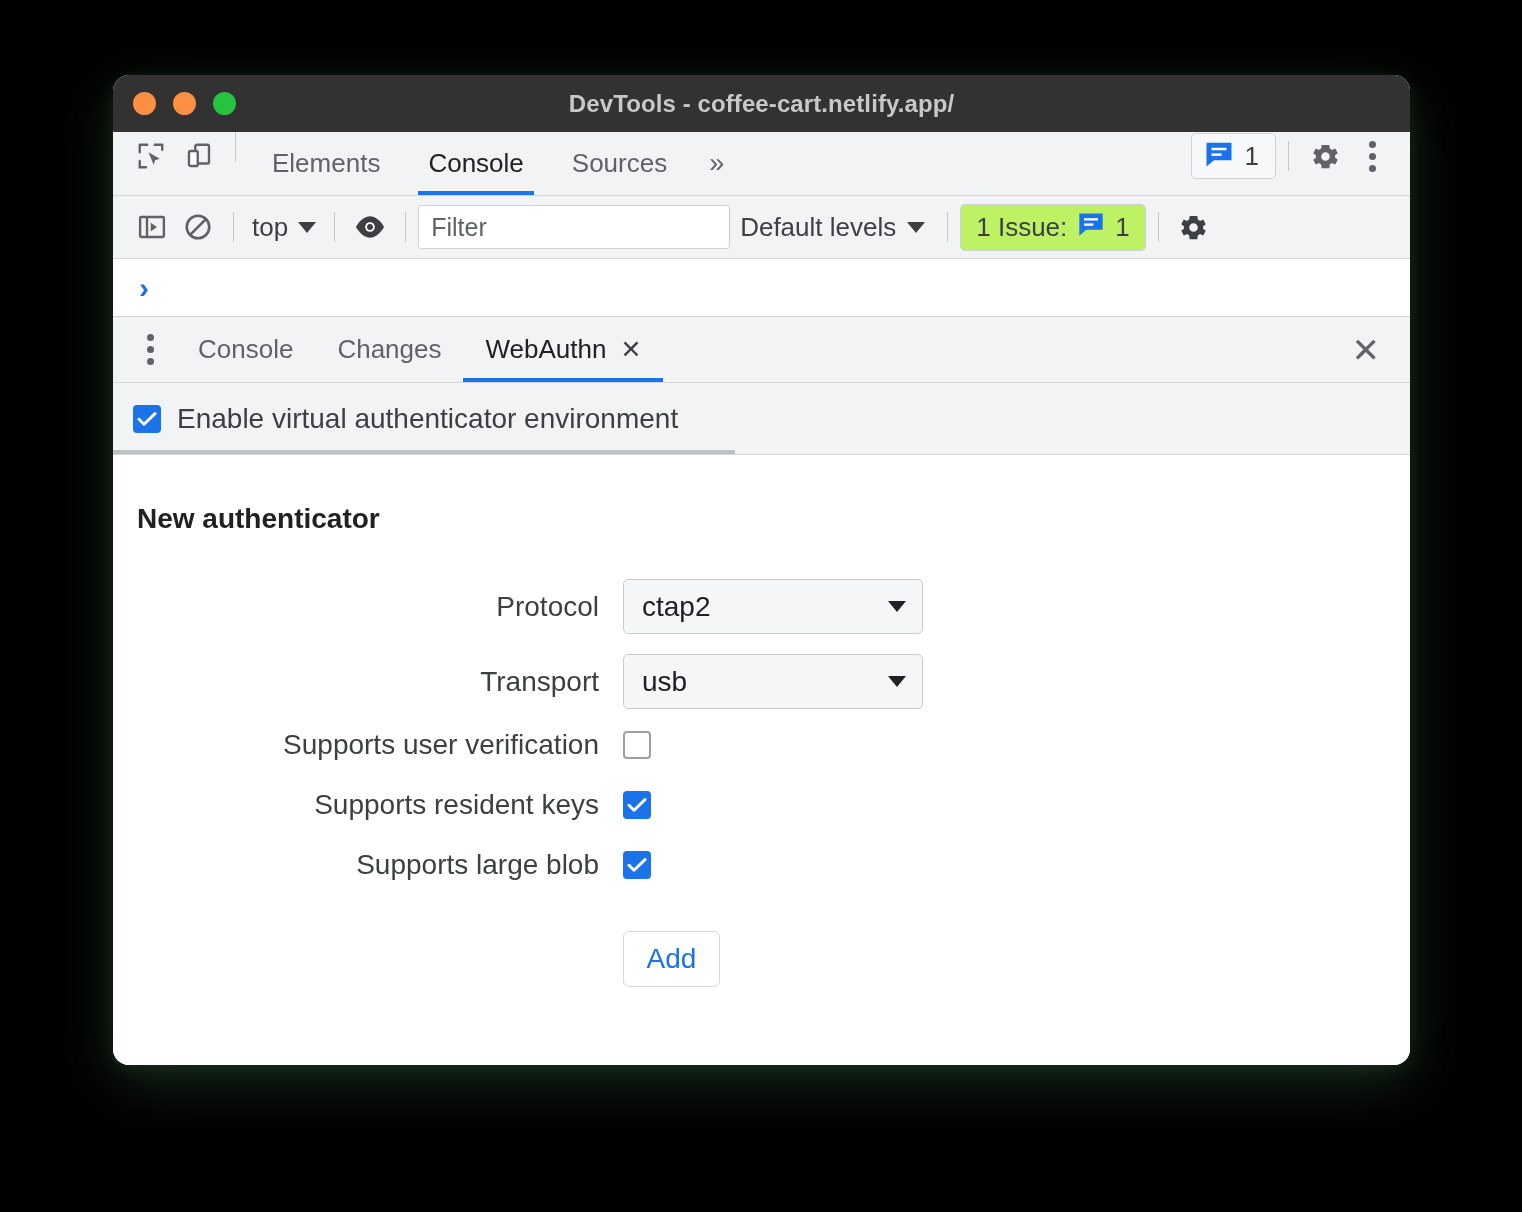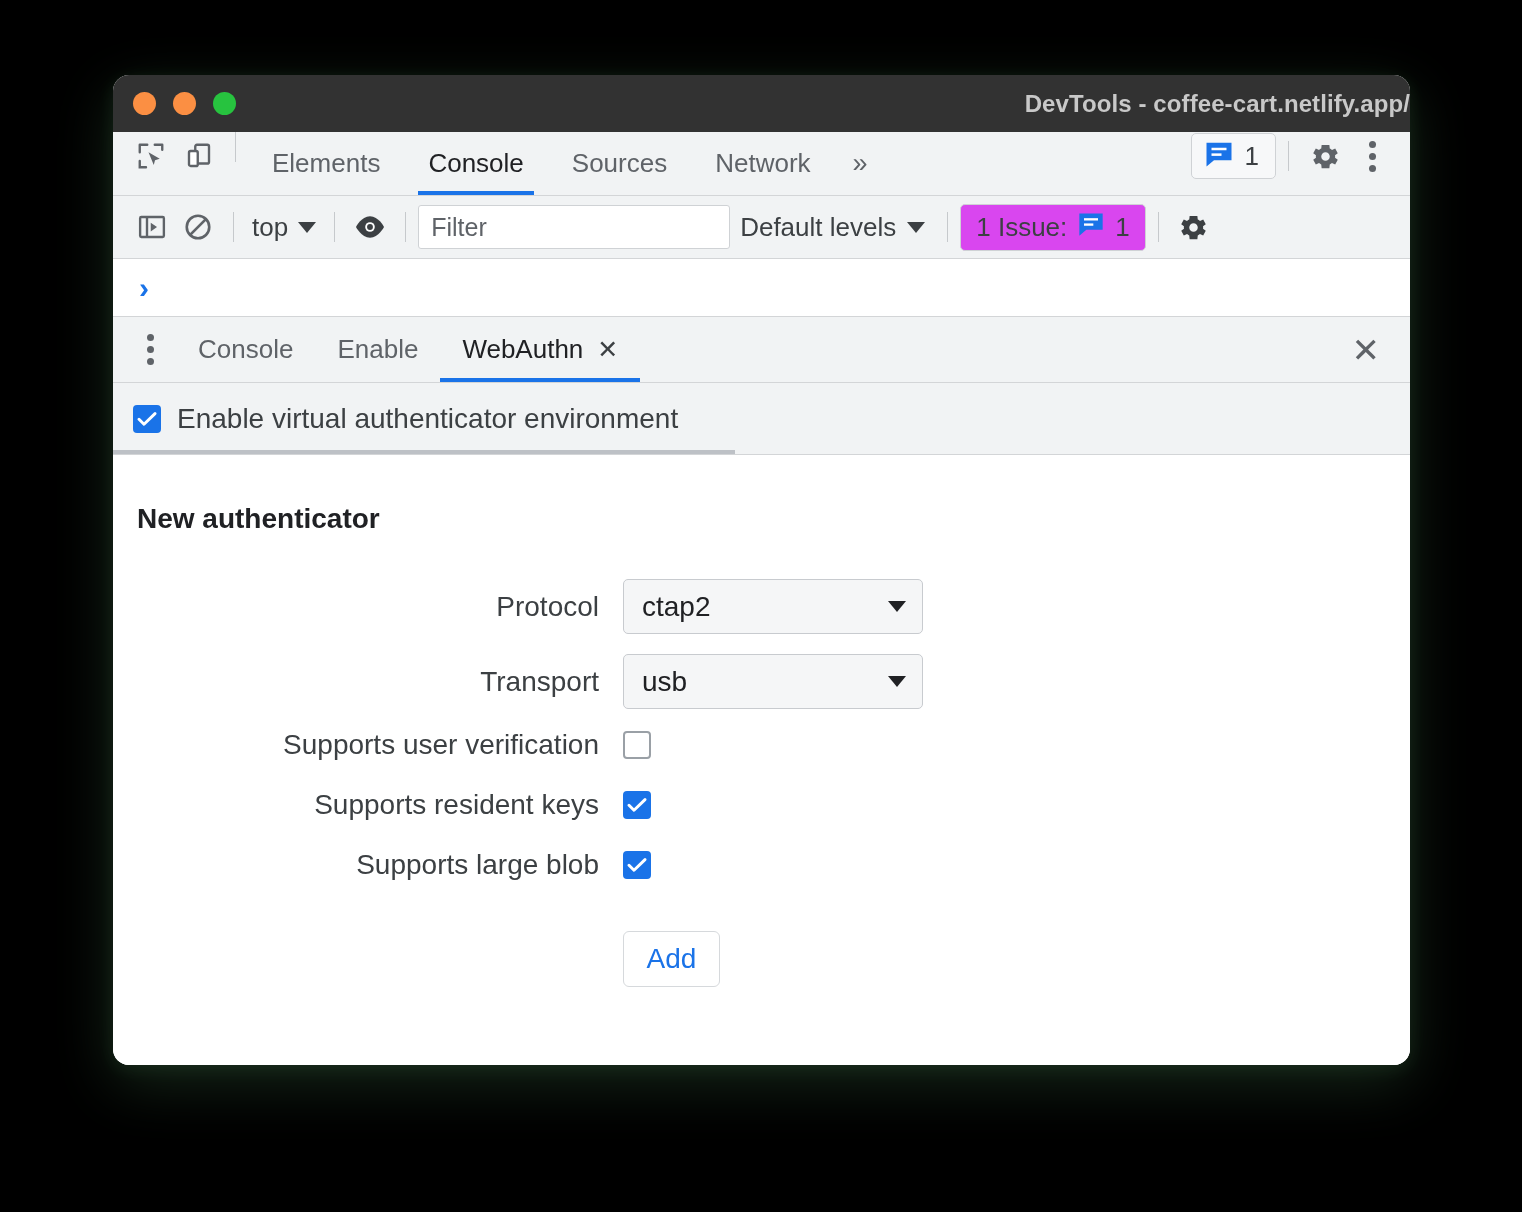--- a/index.html
+++ b/index.html
@@ -36,21 +36,21 @@
     align-items: center;
   }
   .lights { display: flex; gap: 17px; margin-left: 20px; }
   .light { width: 23px; height: 23px; border-radius: 50%; }
   .light.close { background: #fb8f43; }
   .light.min   { background: #fb8f43; }
   .light.max   { background: #27c33f; }
   .title-text {
     position: absolute;
     left: 0; right: 0;
-    text-align: right;
+    text-align: center;
     color: #c8c8c8;
     font-size: 24px;
     font-weight: bold;
     letter-spacing: 0.1px;
     pointer-events: none;
   }
 
   
   .tabbar {
     height: 64px;
@@ -157,21 +157,21 @@
   .levels {
     font-size: 26px; color: #3c4043;
     display: flex; align-items: center; gap: 11px;
     padding: 0 10px;
   }
   .issue-pill2 {
     display: flex; align-items: center; gap: 10px;
     border: 1px solid #cfd2d5;
     border-radius: 5px;
     padding: 6px 15px;
-    background: #d946ef;
+    background: #bef264;
     font-size: 26px;
     color: #3c4043;
     white-space: nowrap;
   }
 
   
   .prompt {
     height: 58px;
     background: #ffffff;
     display: flex;
@@ -358,23 +358,20 @@
       <div class="maintabs">
         <div class="mtab">
           <span>Elements</span>
         </div>
         <div class="mtab active">
           <span>Console</span>
         </div>
         <div class="mtab">
           <span>Sources</span>
         </div>
-        <div class="mtab">
-          <span>Network</span>
-        </div>
         <div class="chevrons">»</div>
       </div>
 
       <div class="tb-right">
         <div class="issues-pill">
           <span>
             <svg width="30" height="28" viewBox="0 0 24 22">
               <path d="M2 2h20v14H8l-6 5z" fill="#1a73e8"></path>
               <rect x="6" y="6" width="12" height="2" fill="#fff"></rect>
               <rect x="6" y="10.5" width="8" height="2" fill="#fff"></rect>
@@ -456,21 +453,21 @@
     <div class="drawerbar">
       <span class="dkebab">
           <i></i>
           <i></i>
           <i></i>
         </span>
       <div class="dtab">
         <span>Console</span>
       </div>
       <div class="dtab">
-        <span>Enable</span>
+        <span>Changes</span>
       </div>
       <div class="dtab active">
         <span>WebAuthn</span>
         <span class="tab-x">✕</span>
       </div>
       <span class="drawer-close">✕</span>
     </div>
 
     <div class="enable-row">
       <span class="cbox on">

